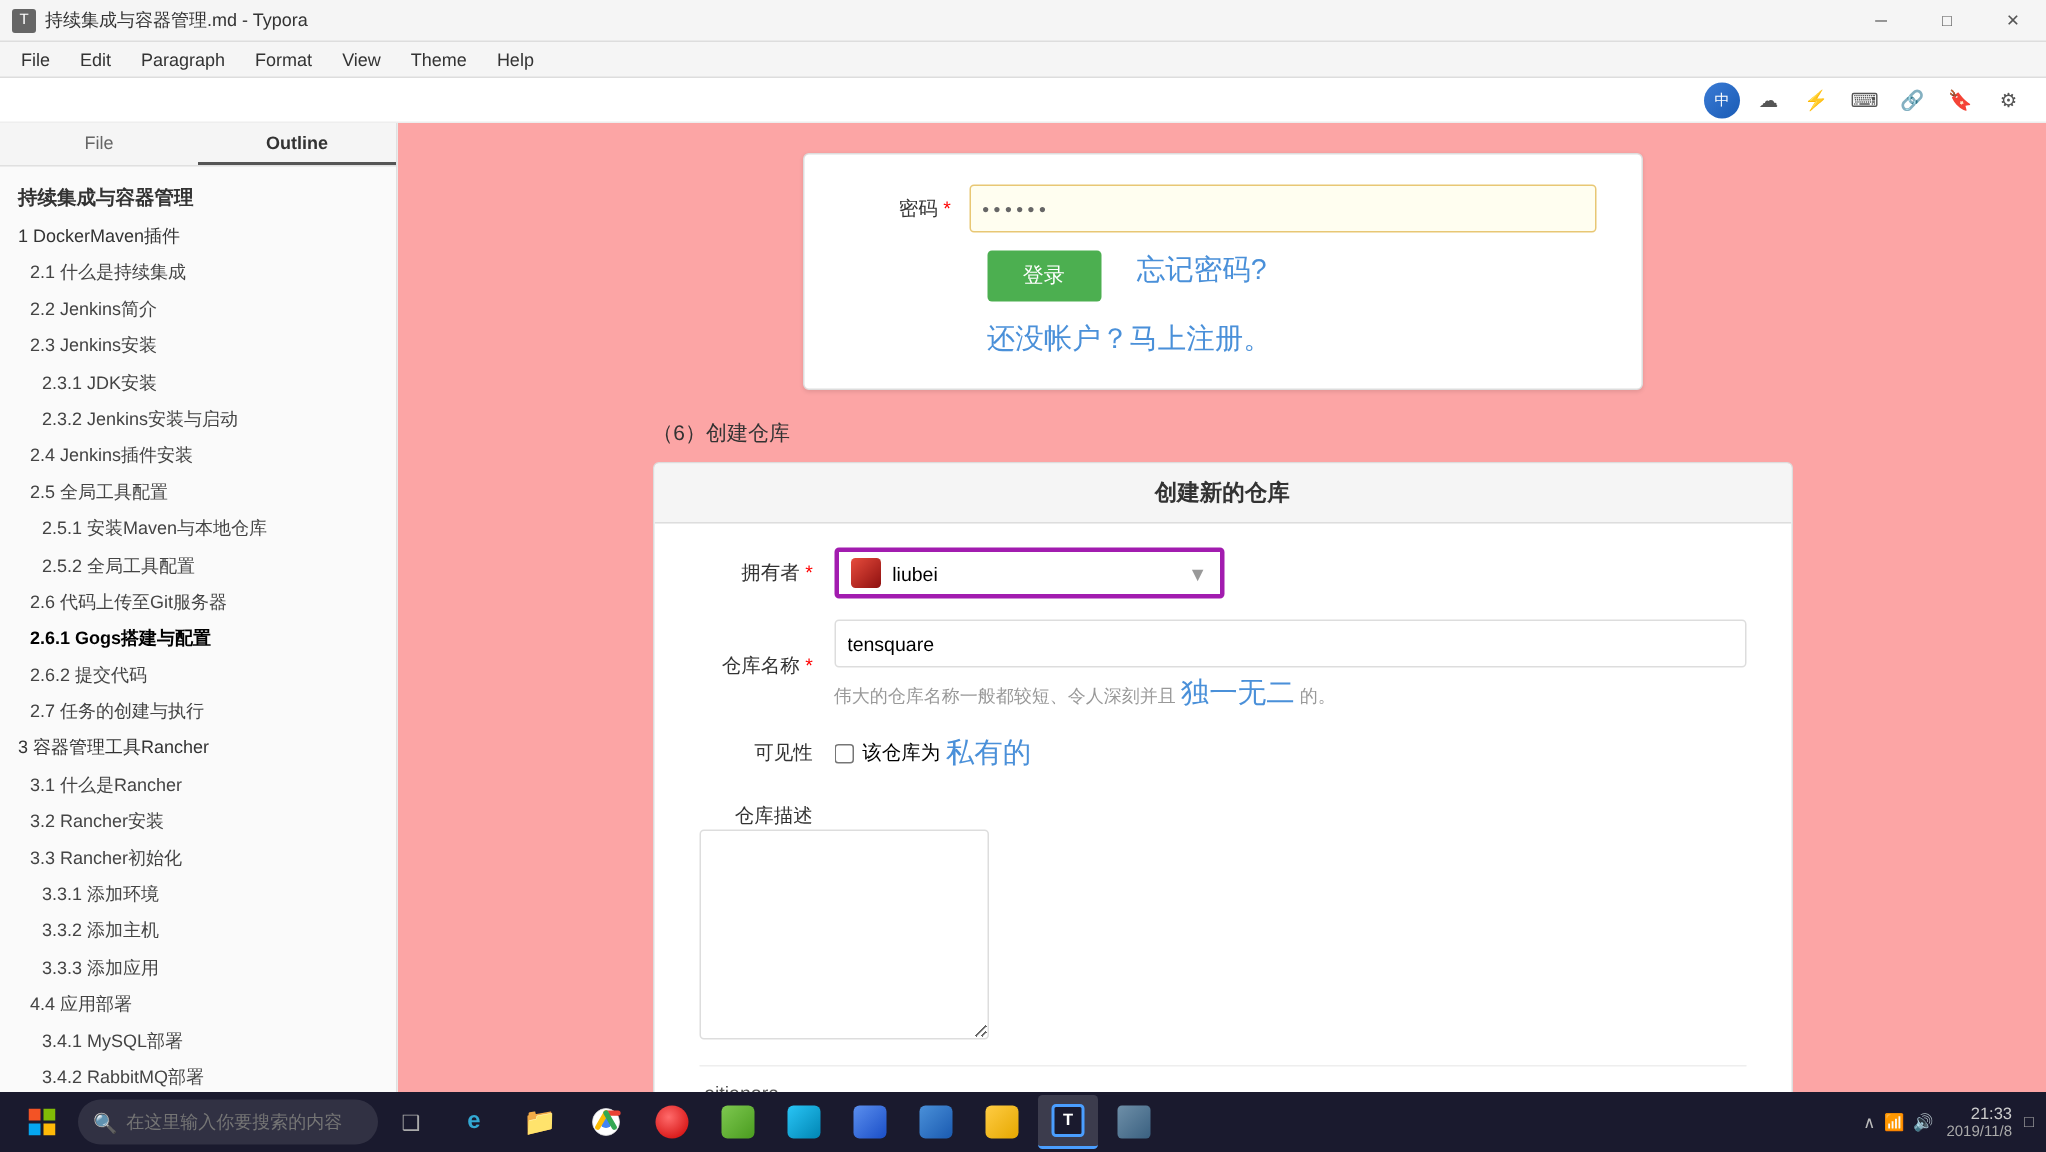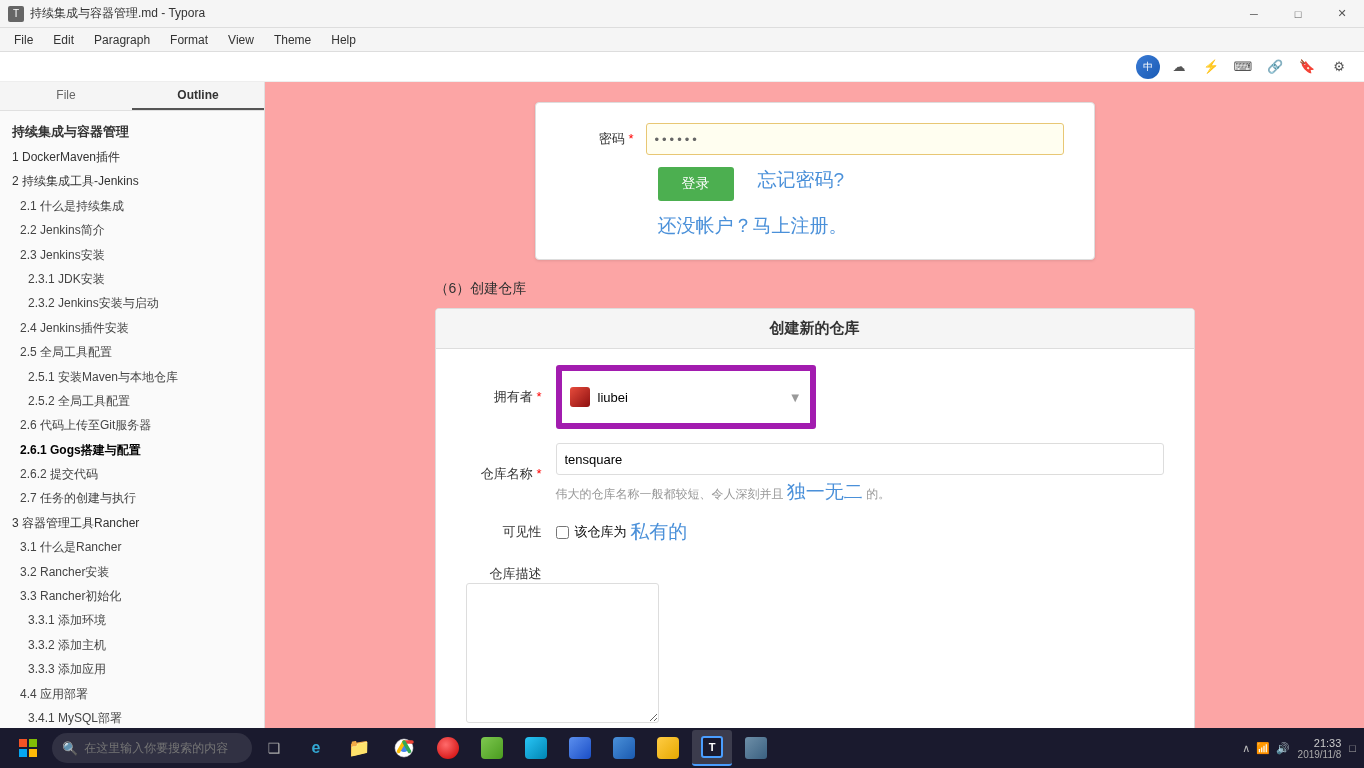--- a/index.html
+++ b/index.html
@@ -214,23 +214,23 @@
       padding-right: 14px;
       font-size: 13px;
       color: #333;
     }
     .repo-form-control {
       flex: 1;
     }
     .owner-select {
       display: flex;
       align-items: center;
-      border: 6px solid #a21caf;
-      border-radius: 3px;
-      padding: 16px 8px;
+      border: 3px solid #a21caf;
+      border-radius: 3px;
+      padding: 4px 8px;
       background: white;
       width: 260px;
       justify-content: space-between;
       cursor: pointer;
       text-align: center;
     }
     .owner-avatar {
       width: 20px; height: 20px;
       background: linear-gradient(135deg, #e74c3c, #c0392b);
       border-radius: 3px;
@@ -441,21 +441,20 @@
 <div class="main-layout">
 
   <div class="sidebar">
     <div class="sidebar-tabs">
       <div class="sidebar-tab">File</div>
       <div class="sidebar-tab active">Outline</div>
     </div>
     <div class="sidebar-content">
       <div class="sidebar-title">持续集成与容器管理</div>
       <div class="outline-item level1">1 DockerMaven插件</div>
-      <div class="outline-item level1">2 持续集成工具-Jenkins</div>
       <div class="outline-item level2">2.1 什么是持续集成</div>
       <div class="outline-item level2">2.2 Jenkins简介</div>
       <div class="outline-item level2">2.3 Jenkins安装</div>
       <div class="outline-item level3">2.3.1 JDK安装</div>
       <div class="outline-item level3">2.3.2 Jenkins安装与启动</div>
       <div class="outline-item level2">2.4 Jenkins插件安装</div>
       <div class="outline-item level2">2.5 全局工具配置</div>
       <div class="outline-item level3">2.5.1 安装Maven与本地仓库</div>
       <div class="outline-item level3">2.5.2 全局工具配置</div>
       <div class="outline-item level2">2.6 代码上传至Git服务器</div>

